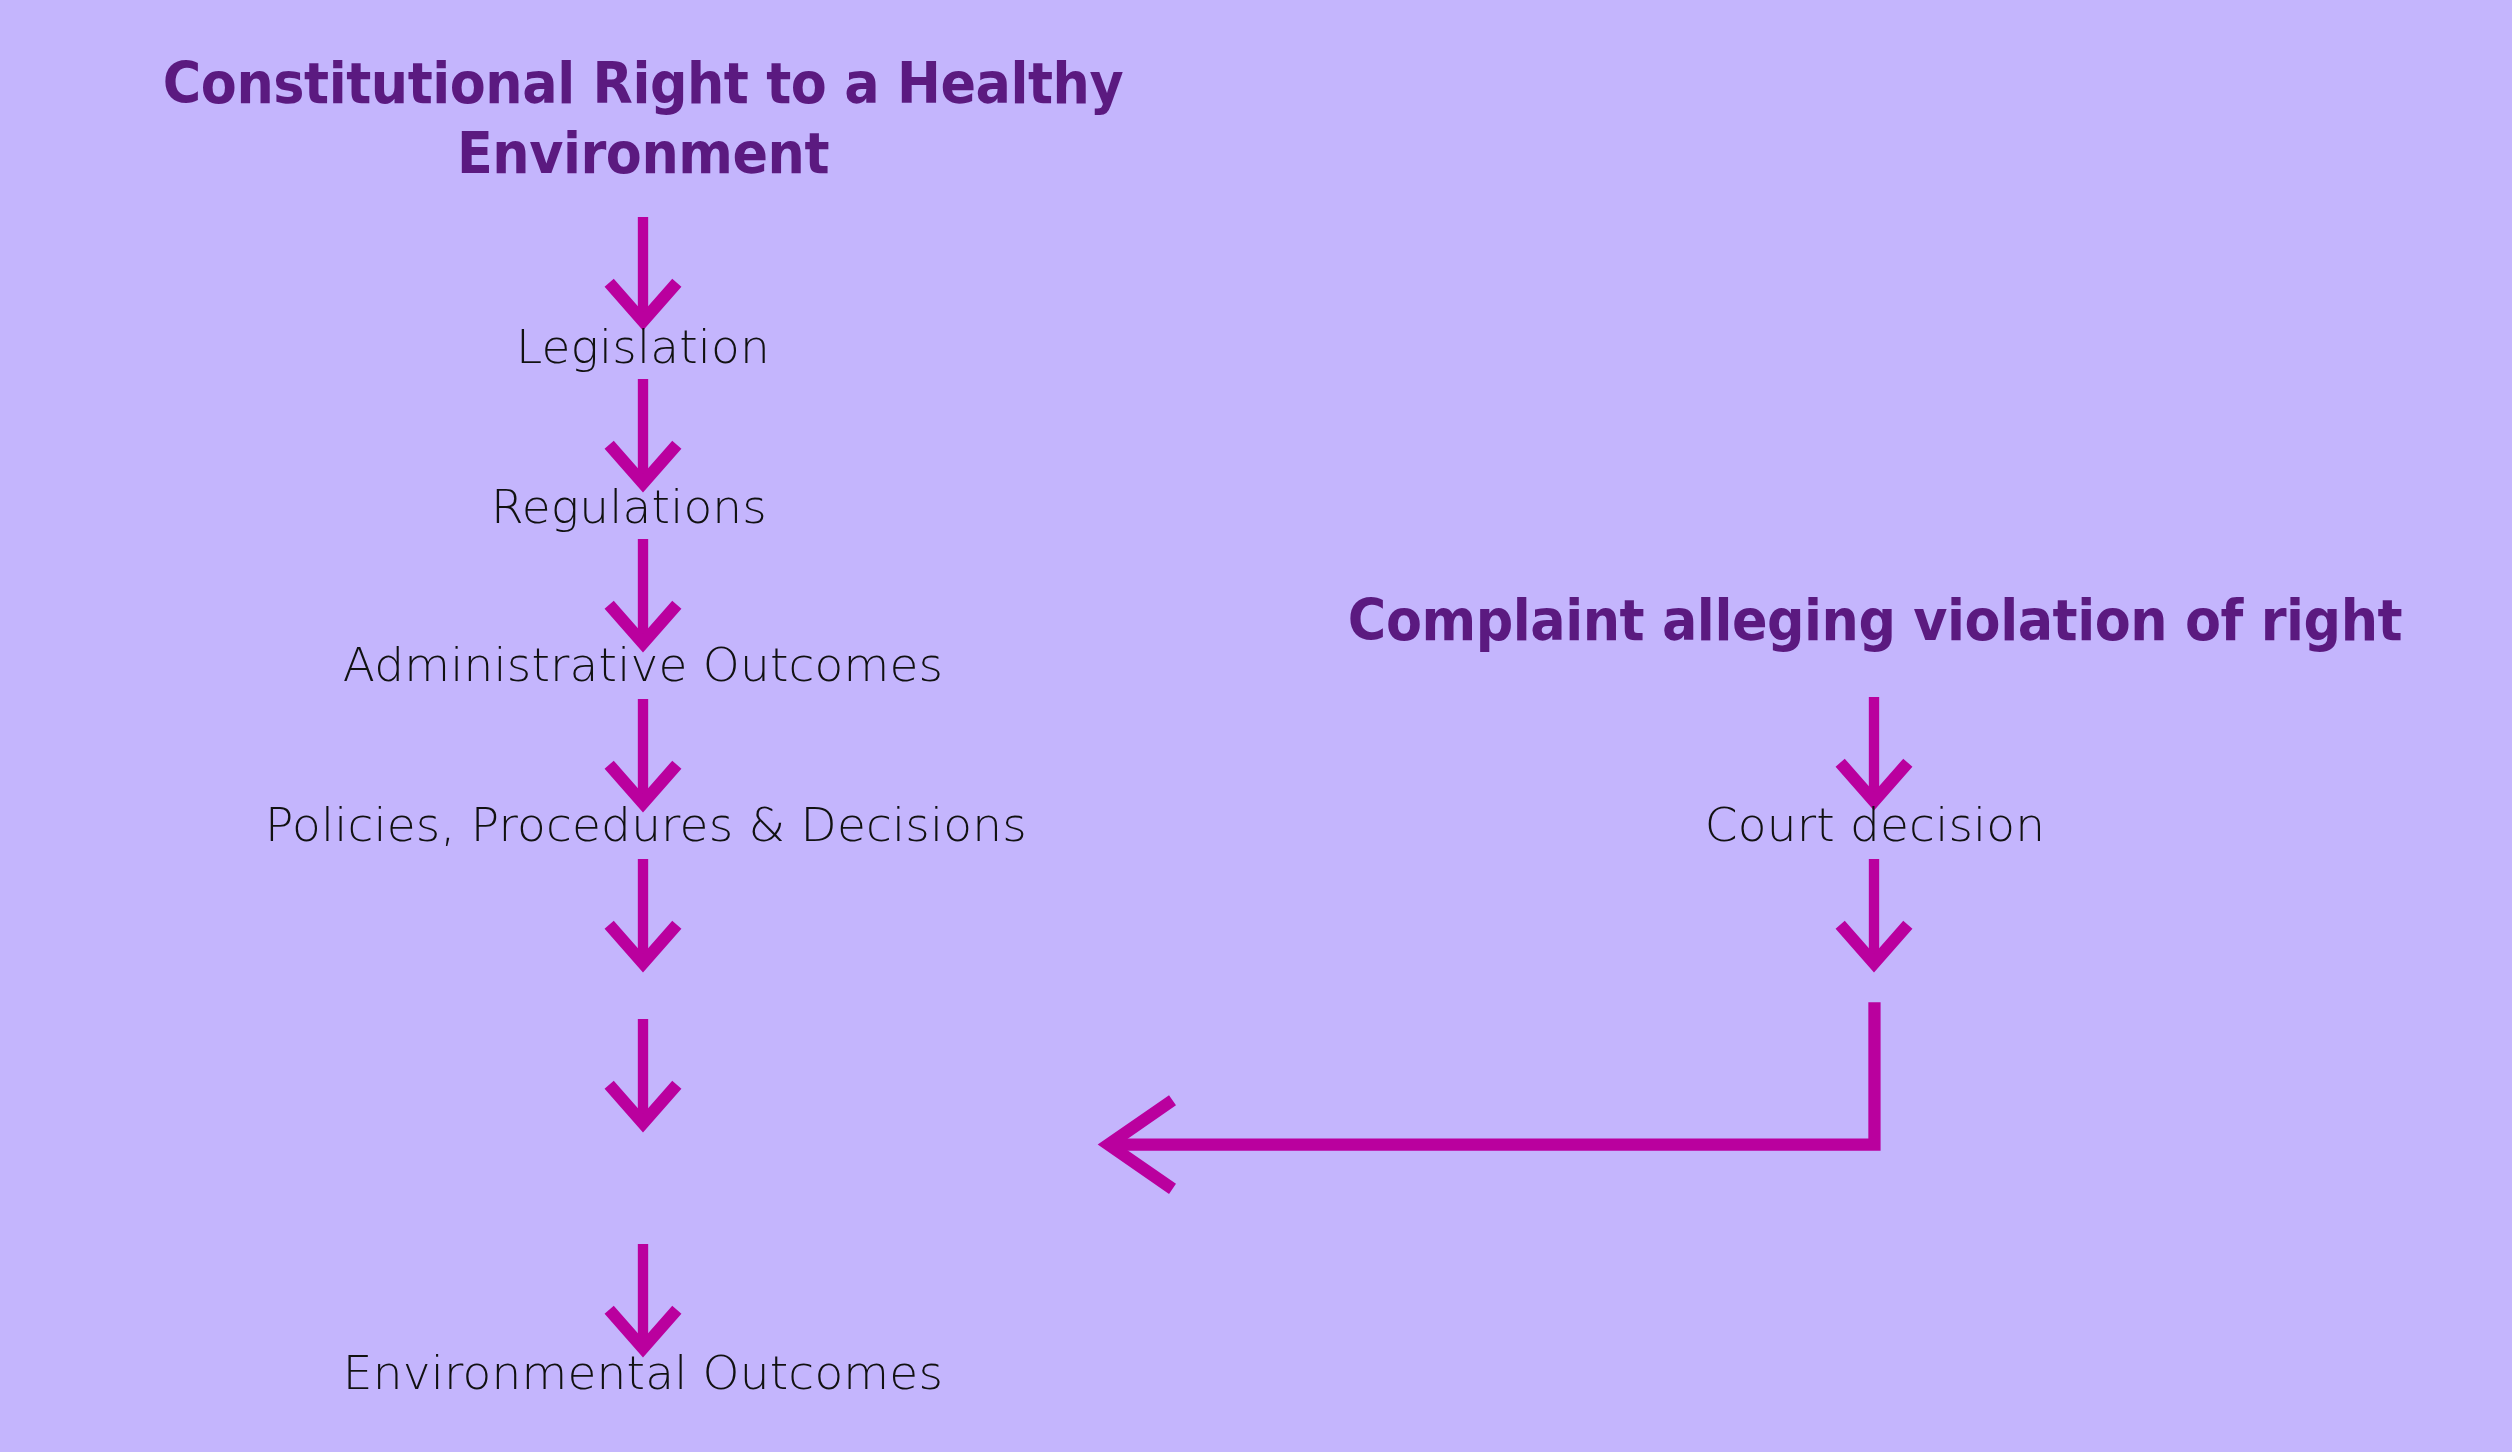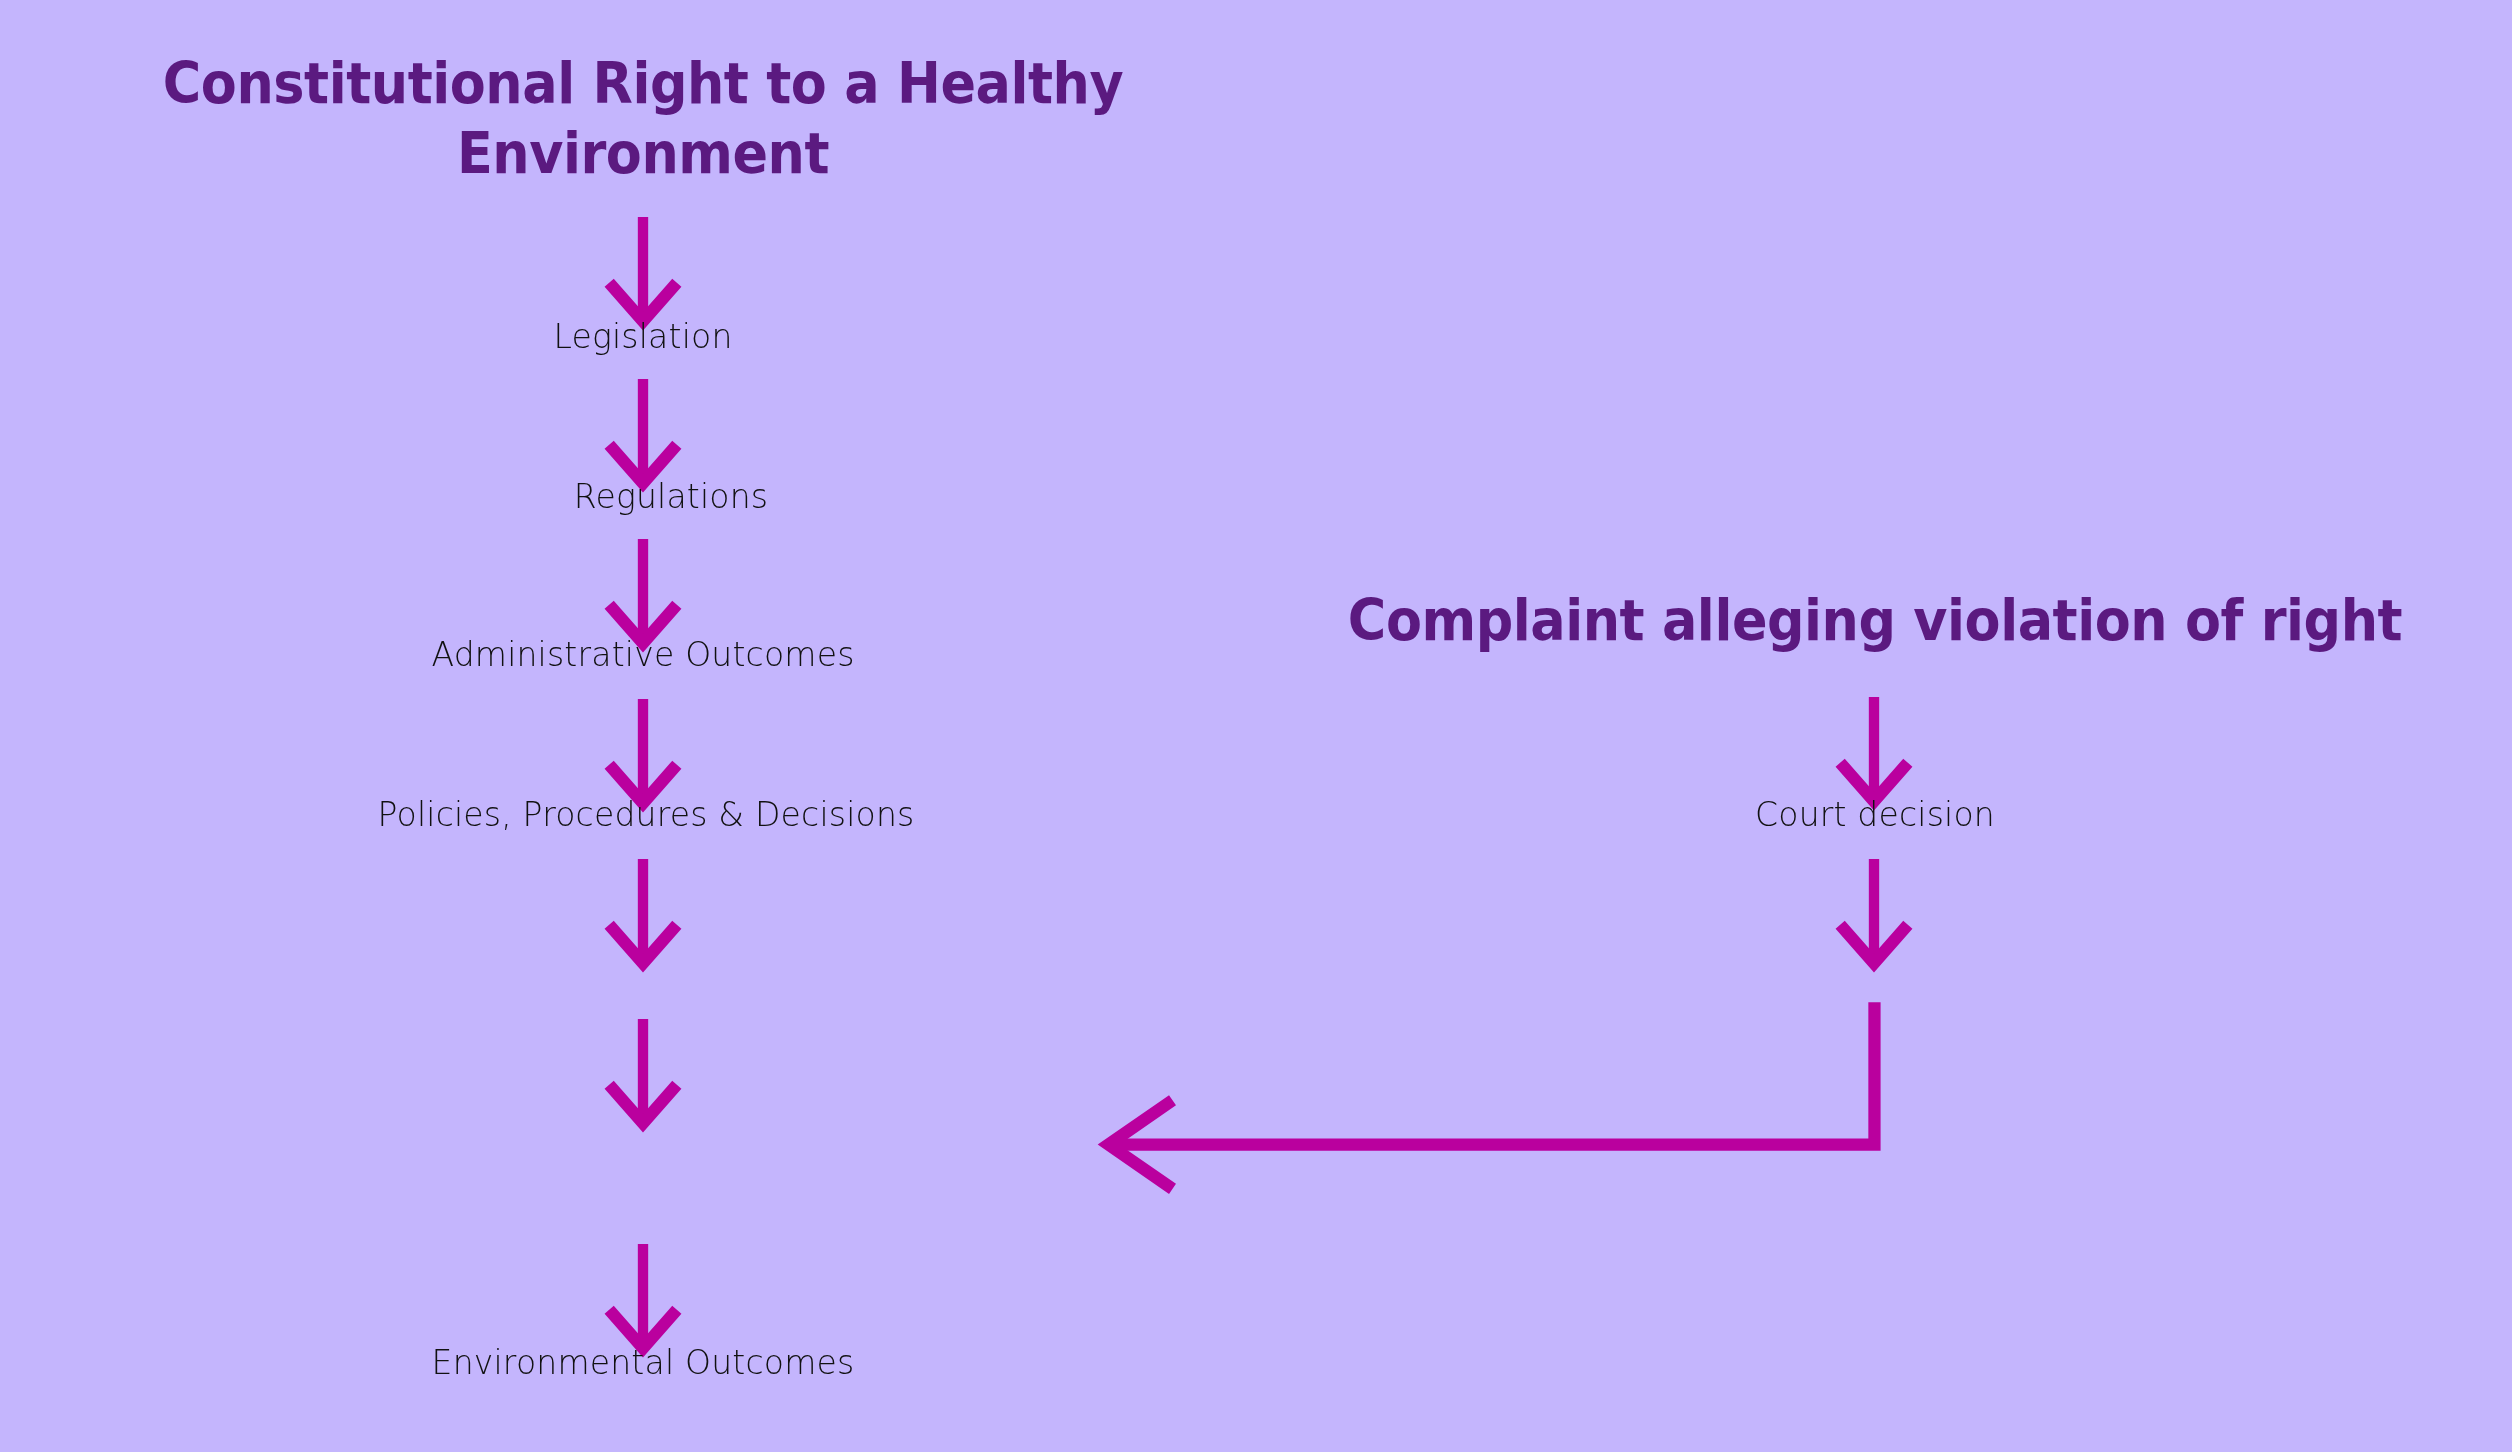--- a/index.html
+++ b/index.html
@@ -16,21 +16,21 @@
     height: 1453px;
     background: #c4b5fd;
     overflow: hidden;
   }
   .node-label {
     position: absolute;
     text-align: center;
     color: #111111;
     font-family: "DejaVu Sans", sans-serif;
     font-weight: 300;
-    font-size: 33px;
+    font-size: 47px;
     line-height: 1.30;
     letter-spacing: 0.2px;
     white-space: pre-line;
     transform: translateX(-50%);
   }
   .heading {
     position: absolute;
     text-align: center;
     color: #5B1A80;
     font-family: "DejaVu Sans", sans-serif;
@@ -84,21 +84,21 @@
     <path class="arrow-head" d="M14 72 L50 113 L86 72"></path>
   </svg>
 
   <div class="node-label" style="left:643px; top:316px; width:716px;">Legislation</div>
 
   <svg class="arrow-svg" style="left:596px; top:377px; width:94px; height:111px;" viewBox="0 0 100 118">
     <path class="arrow-stroke" d="M50 2 L50 112"></path>
     <path class="arrow-head" d="M14 72 L50 113 L86 72"></path>
   </svg>
 
-  <div class="node-label" style="left:671px; top:476px; width:716px;text-align:center;">Regulations</div>
+  <div class="node-label" style="left:629px; top:476px; width:716px;text-align:center;">Regulations</div>
 
   <svg class="arrow-svg" style="left:596px; top:537px; width:94px; height:111px;" viewBox="0 0 100 118">
     <path class="arrow-stroke" d="M50 2 L50 112"></path>
     <path class="arrow-head" d="M14 72 L50 113 L86 72"></path>
   </svg>
 
   <div class="node-label" style="left:643px; top:634px; width:848px;">Administrative Outcomes</div>
 
   <svg class="arrow-svg" style="left:596px; top:697px; width:94px; height:111px;" viewBox="0 0 100 118">
     <path class="arrow-stroke" d="M50 2 L50 112"></path>

